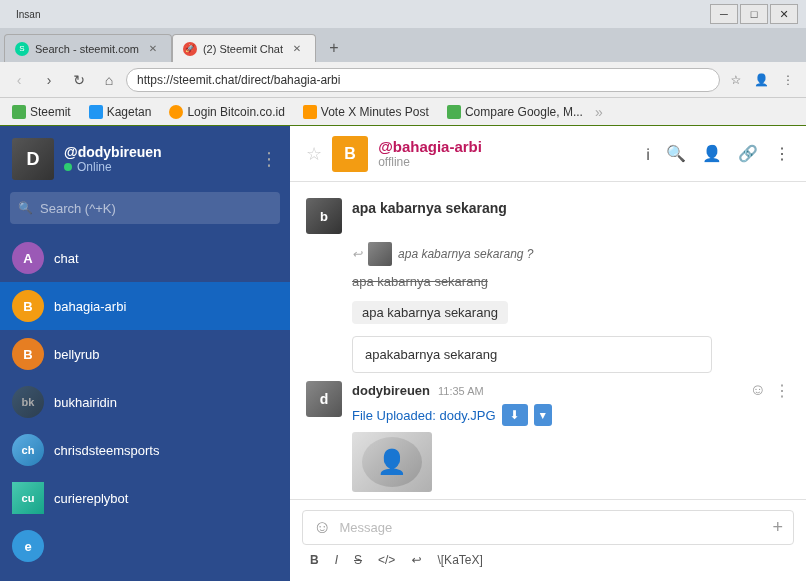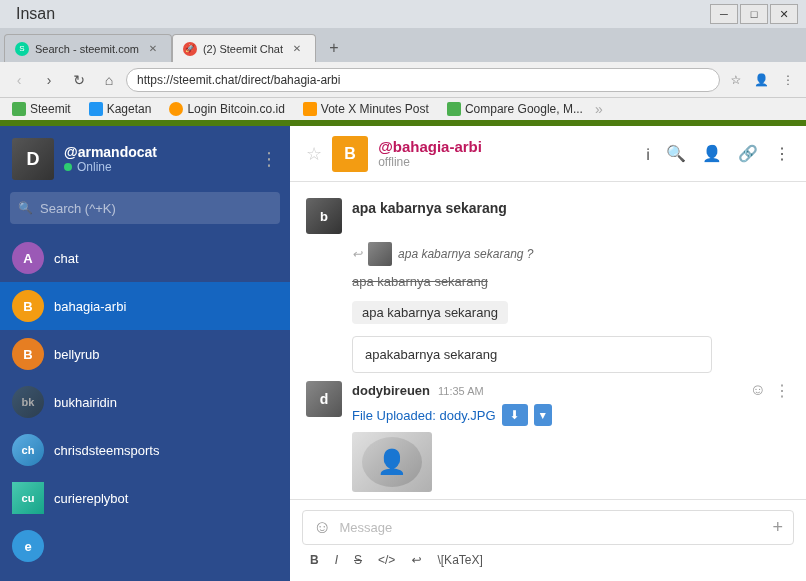--- a/index.html
+++ b/index.html
@@ -1,42 +1,42 @@
 <!DOCTYPE html>
 <html><head>
   <meta charset="utf-8">
   <style>
     * { box-sizing: border-box; margin: 0; padding: 0; }
     body { font-family: -apple-system, BlinkMacSystemFont, 'Segoe UI', sans-serif; font-size: 13px; background: #f0f0f0; width: 806px; height: 581px; overflow: hidden; }
 
     
     .browser-chrome { background: #dde1e6; width: 806px; }
     .title-bar { display: flex; align-items: center; justify-content: flex-end; height: 28px; background: #dde1e6; padding: 0 8px; }
-    .title-bar-text { font-size: 16px; color: #333; margin-right: auto; padding-left: 8px; }
+    .title-bar-text { font-size: 10px; color: #333; margin-right: auto; padding-left: 8px; }
     .window-controls { display: flex; gap: 2px; }
     .window-btn { width: 28px; height: 20px; border: 1px solid #aaa; background: #e8e8e8; font-size: 11px; cursor: pointer; display: flex; align-items: center; justify-content: center; color: #333; }
 
     .tab-bar { display: flex; align-items: flex-end; height: 34px; background: #c8cdd3; padding: 0 4px; }
     .tab { display: flex; align-items: center; height: 28px; padding: 0 10px; border-radius: 4px 4px 0 0; font-size: 12px; color: #333; cursor: pointer; gap: 6px; min-width: 120px; max-width: 200px; border: 1px solid #aaa; border-bottom: none; }
     .tab.active { background: #f0f0f0; border-color: #aaa; }
     .tab.inactive { background: #c8cdd3; }
     .tab-favicon { width: 14px; height: 14px; border-radius: 50%; background: #4285f4; display: flex; align-items: center; justify-content: center; font-size: 8px; color: white; flex-shrink: 0; }
     .tab-favicon.steemit { background: #06d6a0; }
     .tab-close { margin-left: auto; width: 16px; height: 16px; border-radius: 50%; display: flex; align-items: center; justify-content: center; font-size: 10px; color: #666; cursor: pointer; }
     .tab-new { width: 28px; height: 28px; display: flex; align-items: center; justify-content: center; font-size: 16px; color: #555; cursor: pointer; background: transparent; margin-left: 4px; border-radius: 4px 4px 0 0; }
 
     .nav-bar { display: flex; align-items: center; height: 36px; background: #f0f0f0; padding: 0 6px; gap: 4px; border-bottom: 1px solid #ccc; }
     .nav-btn { width: 26px; height: 26px; border: none; background: transparent; cursor: pointer; border-radius: 3px; display: flex; align-items: center; justify-content: center; font-size: 14px; color: #555; }
     .nav-btn.disabled { color: #bbb; cursor: default; }
     .address-bar { flex: 1; height: 24px; border: 1px solid #bbb; border-radius: 12px; padding: 0 10px; font-size: 12px; background: white; display: flex; align-items: center; color: #333; }
     .address-text { font-size: 12px; color: #333; }
     .nav-icons { display: flex; gap: 2px; align-items: center; }
     .nav-icon-btn { width: 24px; height: 24px; border: none; background: transparent; cursor: pointer; border-radius: 3px; display: flex; align-items: center; justify-content: center; font-size: 12px; color: #666; }
 
-    .bookmarks-bar { display: flex; align-items: center; height: 28px; background: #f0f0f0; padding: 0 6px; gap: 6px; border-bottom: 6px solid #4d7c0f; font-size: 12px; overflow: hidden; }
+    .bookmarks-bar { display: flex; align-items: center; height: 28px; background: #f0f0f0; padding: 0 6px; gap: 6px; border-bottom: 1px solid #4d7c0f; font-size: 12px; overflow: hidden; }
     .bookmark-item { display: flex; align-items: center; gap: 4px; padding: 2px 6px; border-radius: 3px; cursor: pointer; white-space: nowrap; color: #333; }
     .bookmark-favicon { width: 14px; height: 14px; border-radius: 2px; flex-shrink: 0; }
     .bookmark-more { margin-left: auto; font-size: 11px; color: #555; cursor: pointer; padding: 2px 6px; border-radius: 3px; margin-top: 42px; }
 
     
     .app-content { display: flex; height: calc(581px - 28px - 34px - 36px - 28px); background: white; }
 
     
     .sidebar { width: 290px; background: #2b4b8c; display: flex; flex-direction: column; height: 100%; flex-shrink: 0; }
     .sidebar-header { display: flex; align-items: center; padding: 12px 12px; gap: 10px; }
@@ -185,21 +185,21 @@
 
 <div class="app-content">
 
   <div class="sidebar">
 
     <div class="sidebar-header">
       <div class="sidebar-avatar">
         <div style="width:100%;height:100%;background:linear-gradient(135deg,#555,#333);display:flex;align-items:center;justify-content:center;color:white;font-size:18px;font-weight:bold;">D</div>
       </div>
       <div class="sidebar-user-info">
-        <div class="sidebar-username">@armandocat</div>
+        <div class="sidebar-username">@dodybireuen</div>
         <div class="sidebar-status">
           <div class="status-dot"></div>
           <span class="status-text">Online</span>
         </div>
       </div>
       <span class="sidebar-menu-btn">⋮</span>
     </div>
 
     <div class="search-box">
       <div class="search-wrapper">

